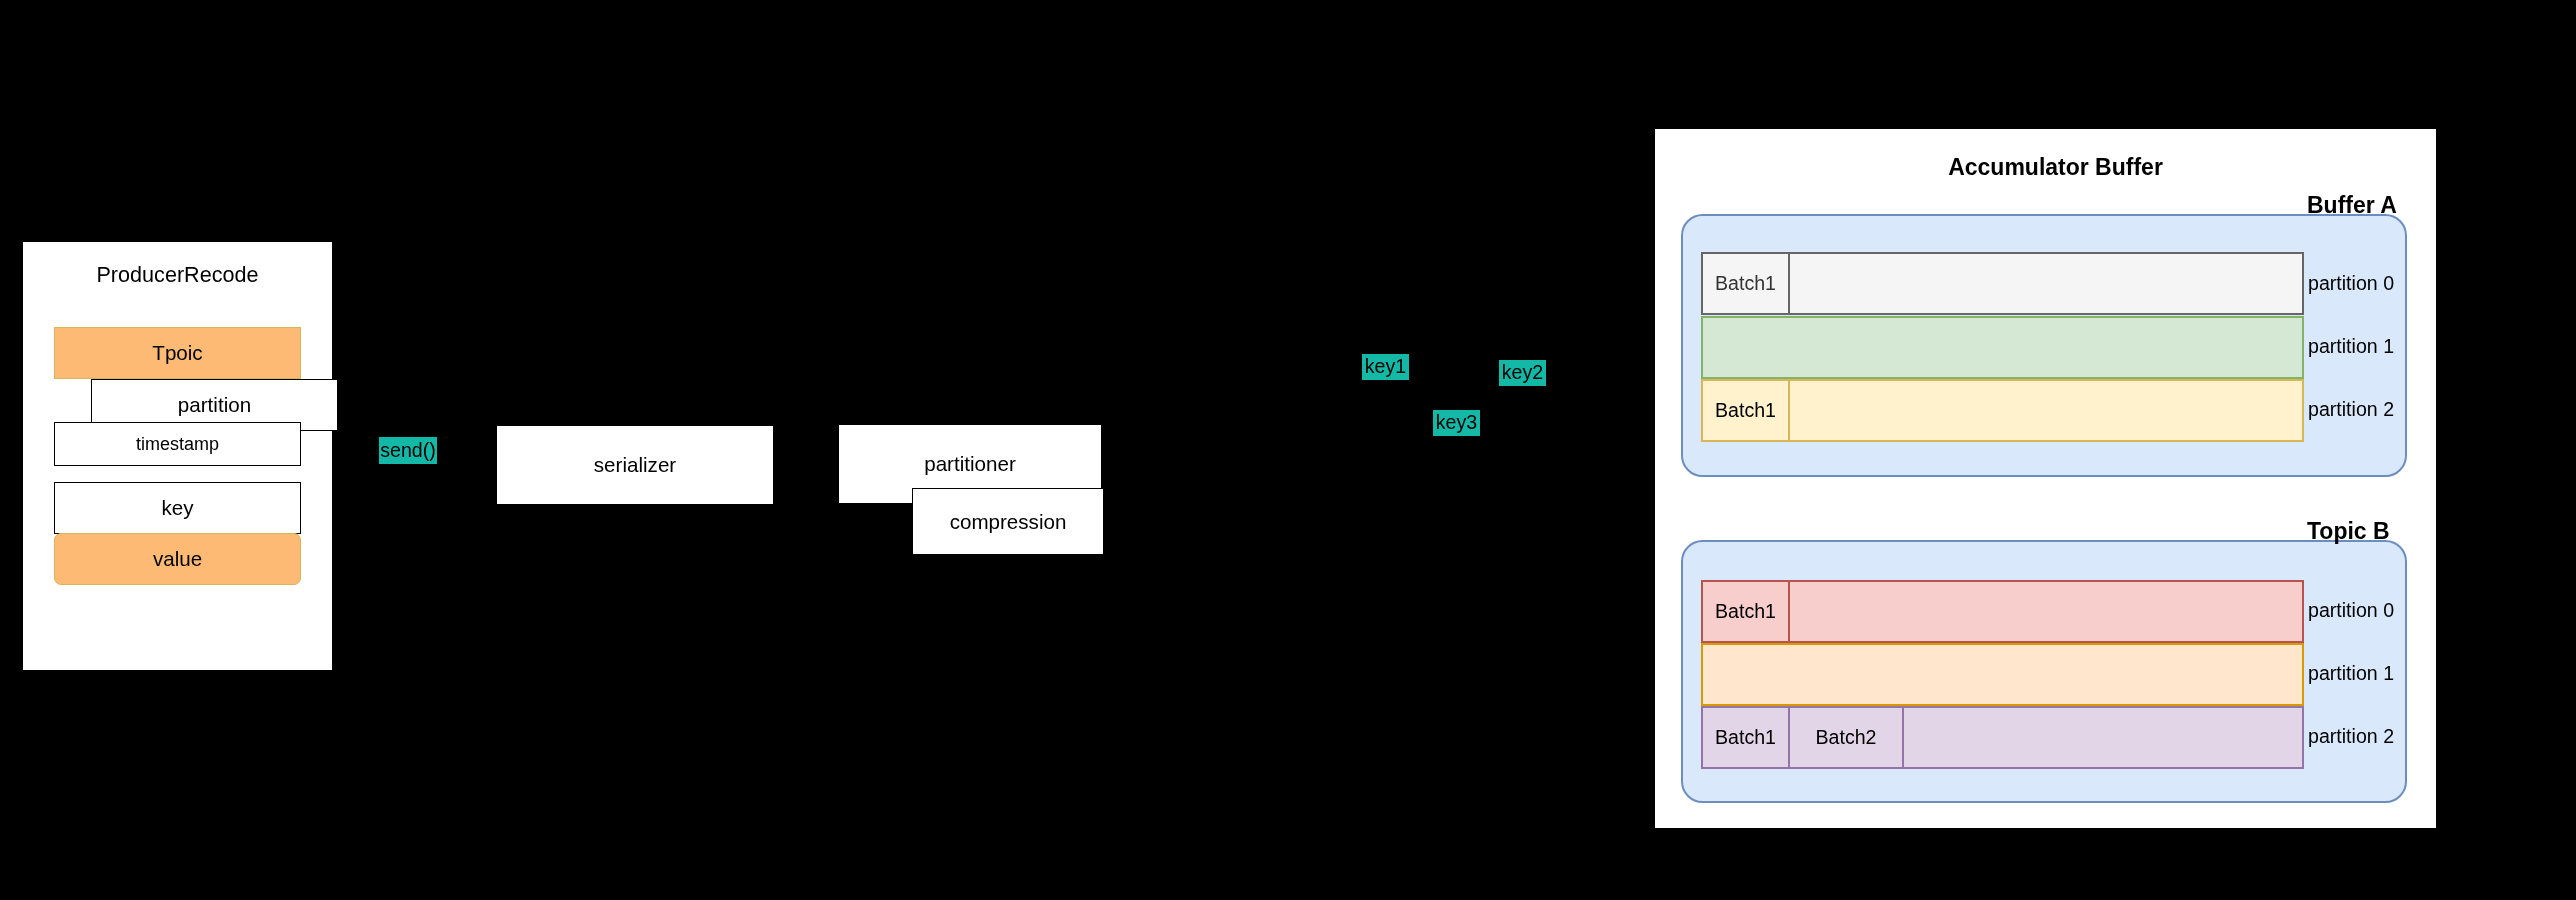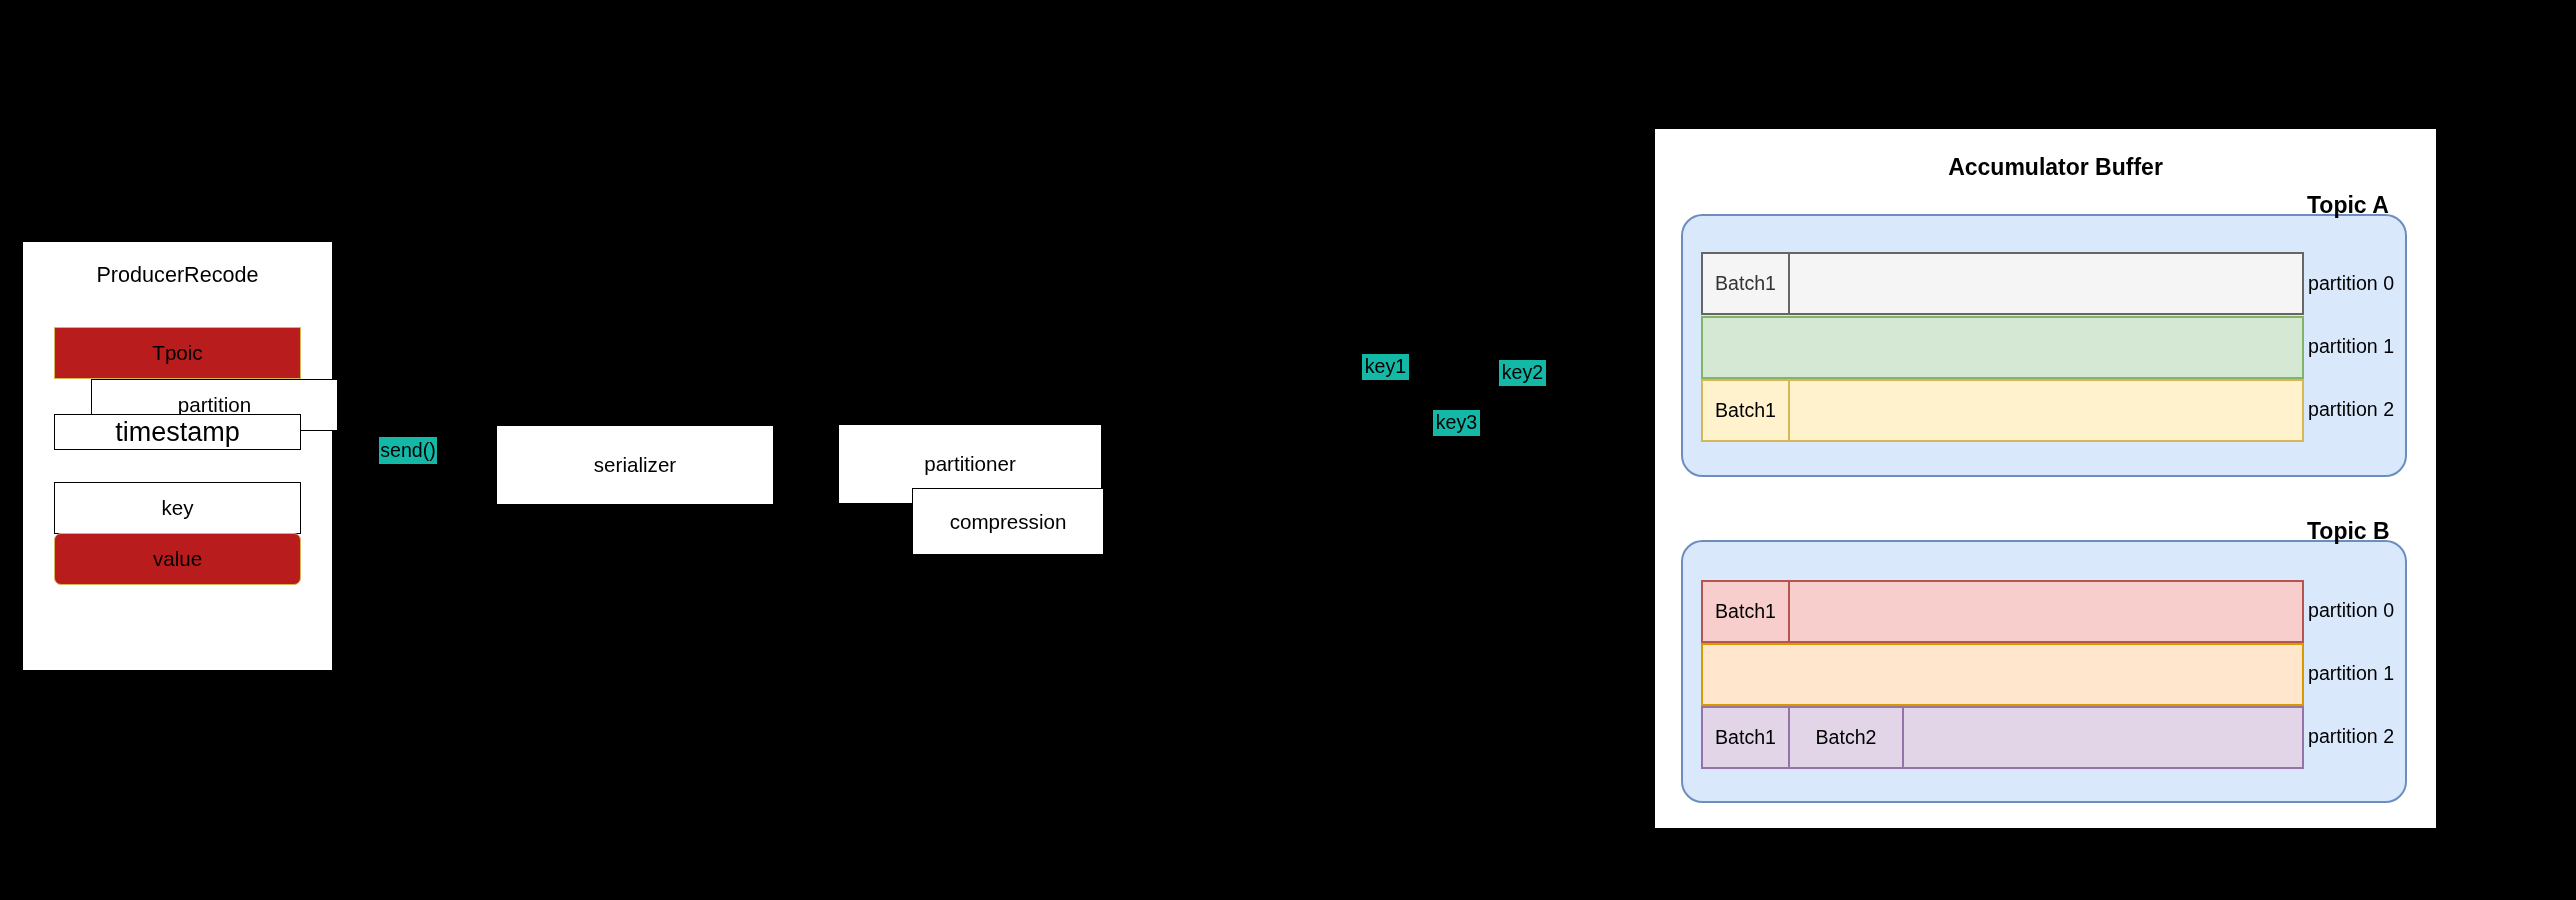--- a/index.html
+++ b/index.html
@@ -11,21 +11,21 @@
   
   .panel{position:absolute;background:#ffffff;box-sizing:border-box;}
   .panel-title{position:absolute;left:0;right:0;text-align:center;
                color:#000;white-space:nowrap;}
   .panel-title.bold{font-weight:bold;margin-left:20px;}
 
   
   .prrow{position:absolute;box-sizing:border-box;display:flex;
          align-items:center;justify-content:center;color:#000;}
   .prrow.plain{background:#ffffff;border:1.5px solid #000000;}
-  .prrow.hl{background:#b91c1c;border:1.5px solid #d6b656;}
+  .prrow.hl{background:#fdba74;border:1.5px solid #d6b656;}
 
   
   .box{position:absolute;box-sizing:border-box;background:#ffffff;
        border:1.5px solid #000000;display:flex;align-items:center;
        justify-content:center;color:#000;}
 
   
   .tag{position:absolute;background:#14b8a6;color:#000;white-space:nowrap;
        display:flex;align-items:center;justify-content:center;line-height:1;}
 
@@ -75,21 +75,21 @@
 
   <div class="panel" style="left:23px;top:242px;width:309px;height:428px;">
     <div class="panel-title" style="top:19.6px;font-size:21.6px;">ProducerRecode</div>
 
     <div class="prrow hl" style="left:31px;top:85px;width:247px;height:52px;font-size:20.6px;">
       <span>Tpoic</span>
     </div>
     <div class="prrow plain" style="left:31px;top:137px;width:247px;height:52px;font-size:20.6px;margin-left:37px;">
       <span>partition</span>
     </div>
-    <div class="prrow plain" style="left:31px;top:172px;width:247px;height:36px;font-size:27px;">
+    <div class="prrow plain" style="left:31px;top:180px;width:247px;height:44px;font-size:18px;">
       <span>timestamp</span>
     </div>
     <div class="prrow plain" style="left:31px;top:240px;width:247px;height:52px;font-size:20.6px;">
       <span>key</span>
     </div>
     <div class="prrow hl" style="left:31px;top:291px;width:247px;height:52px;font-size:20.6px;border-radius:7px;">
       <span>value</span>
     </div>
   </div>
 
@@ -108,21 +108,21 @@
 
   <div class="tag" style="left:1362px;top:354px;width:47px;height:26px;font-size:19.6px;">key1</div>
   <div class="tag" style="left:1499px;top:360px;width:47px;height:26px;font-size:19.6px;">key2</div>
   <div class="tag" style="left:1405px;top:410px;width:47px;height:26px;font-size:19.6px;margin-left:28px;">key3</div>
 
   <div class="panel" style="left:1655px;top:129px;width:781px;height:699px;">
     <div class="panel-title bold" style="top:25px;font-size:23px;">Accumulator Buffer</div>
   </div>
 
   <div class="topic" style="left:1681px;top:214px;width:726px;height:263px;"></div>
-  <div class="topic-label" style="left:2307px;top:192px;font-size:23px;">Topic A</div>
+  <div class="topic-label" style="left:2307px;top:192px;font-size:23px;">Buffer A</div>
 
   <div class="prow t-gray" style="left:1701px;top:252px;width:603px;height:63px;">
     <div class="cell divider-gray" style="width:87px;font-size:19.6px;">Batch1</div>
     <div class="cell" style="flex:1;"></div>
   </div>
   <div class="plabel" style="left:2308px;top:272px;font-size:19.6px;">partition 0</div>
 
   <div class="prow t-green" style="left:1701px;top:316px;width:603px;height:63px;">
     <div class="cell" style="flex:1;"></div>
   </div>

